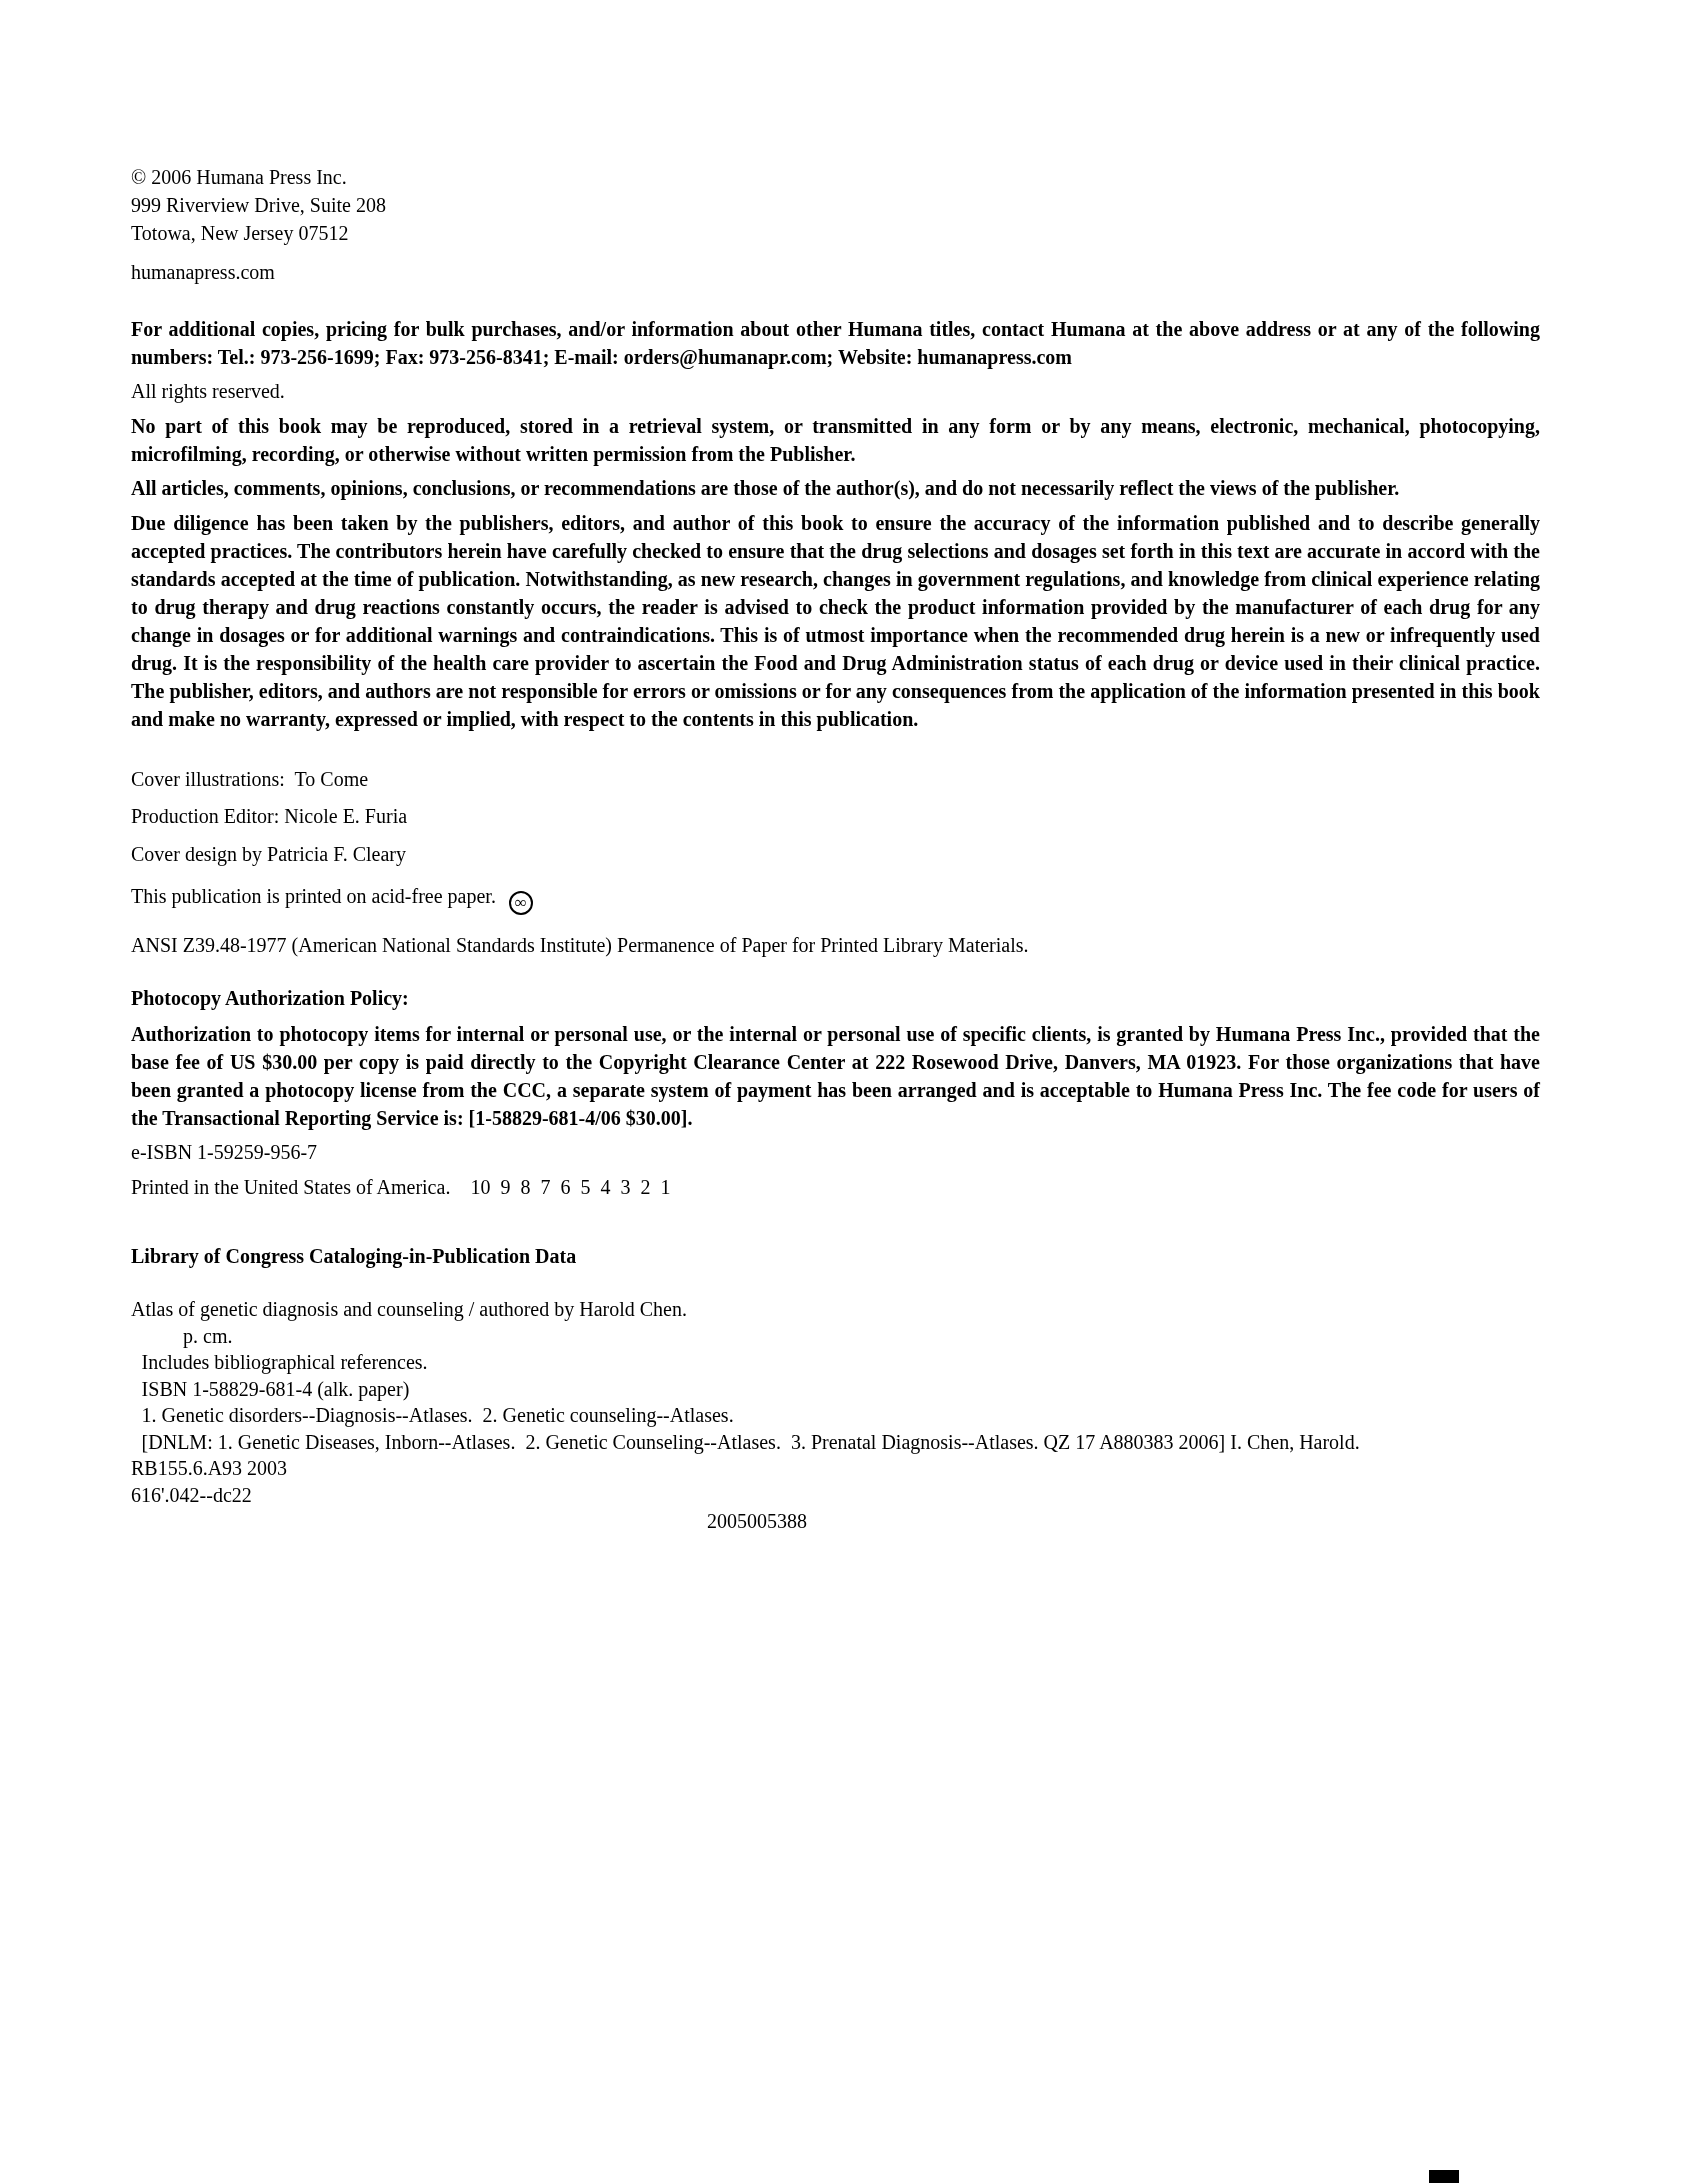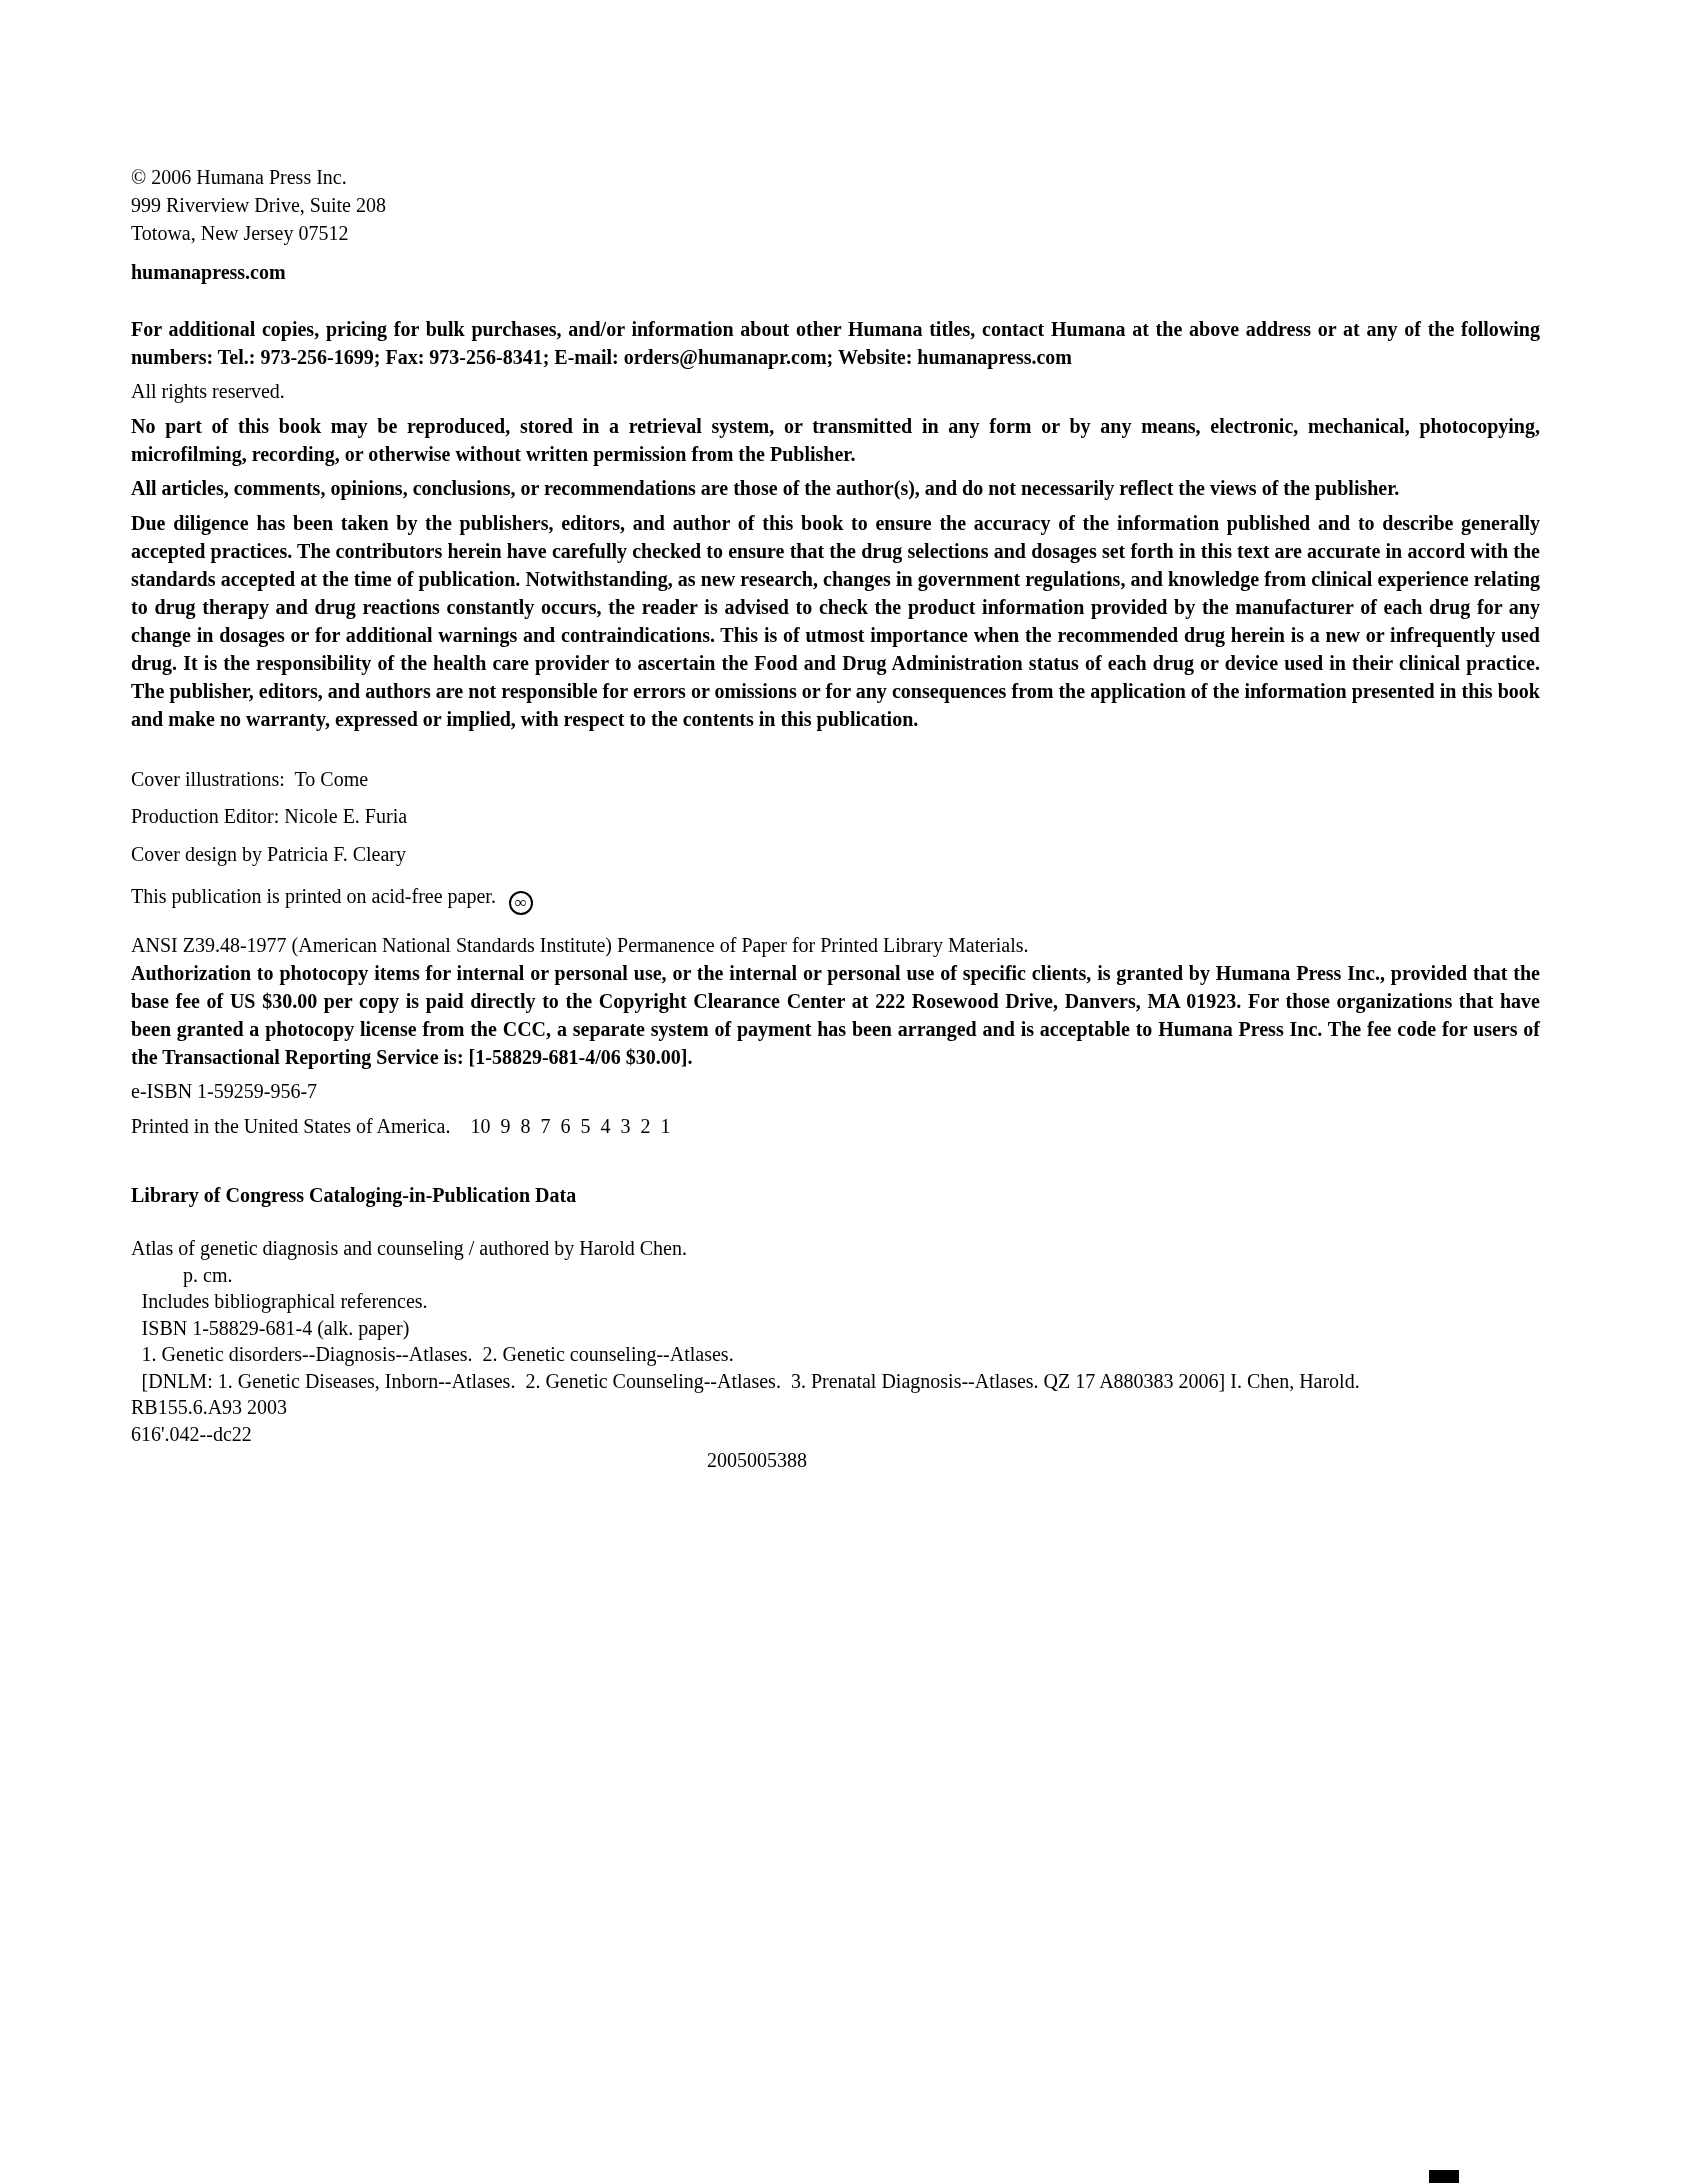--- a/index.html
+++ b/index.html
@@ -12,21 +12,21 @@
     position: absolute; inset: 0;
     padding: 163px 147px 0 131px;
     box-sizing: border-box;
     font-size: 20px; line-height: 28px;
   }
   p { margin: 0; }
   .para { margin: 0 0 6.6px 0; }
   .justify { text-align: justify; font-weight: bold; }
   .pre { white-space: pre-wrap; }
 
-  .website { font-weight: bold; margin: 10.6px 0 29px 0; }
+  .website { font-weight: normal; margin: 10.6px 0 29px 0; }
 
   .credits { margin-top: 32px; }
   .credit { margin-bottom: 9.3px; }
 
   .acidfree { margin-top: 14.6px; margin-bottom: 16px; }
   .inf-circle {
     display: inline-block; width: 24px; height: 24px;
     border: 2px solid #000; border-radius: 50%;
     text-align: center; line-height: 20.5px; font-size: 17px;
     margin-left: 8px; vertical-align: -4.6px; box-sizing: border-box;
@@ -79,20 +79,21 @@
     <div class="credit">Cover design by Patricia F. Cleary</div>
   </div>
 
   <div class="acidfree">
     <span>This publication is printed on acid-free paper.</span>
     <span class="inf-circle">∞</span>
   </div>
 
   <p class="para ansi">ANSI Z39.48-1977 (American National Standards Institute) Permanence of Paper for Printed Library Materials.</p>
 
+  <div class="heading photocopy-head">Photocopy Authorization Policy:</div>
 
   <p class="para justify">Authorization to photocopy items for internal or personal use, or the internal or personal use of specific clients, is granted by Humana Press Inc., provided that the base fee of US $30.00 per copy is paid directly to the Copyright Clearance Center at 222 Rosewood Drive, Danvers, MA 01923. For those organizations that have been granted a photocopy license from the CCC, a separate system of payment has been arranged and is acceptable to Humana Press Inc. The fee code for users of the Transactional Reporting Service is: [1-58829-681-4/06 $30.00].</p>
 
   <p class="para eisbn">e-ISBN 1-59259-956-7</p>
 
   <p class="para pre printed">Printed in the United States of America.    10  9  8  7  6  5  4  3  2  1</p>
 
   <div class="heading cip-head">Library of Congress Cataloging-in-Publication Data</div>
 
   <div class="cip">

